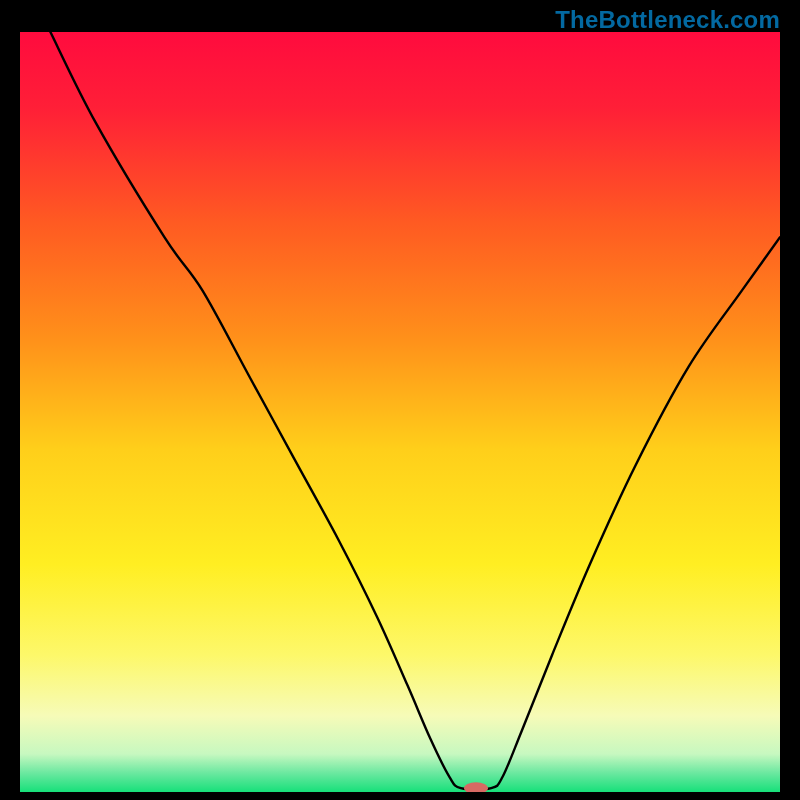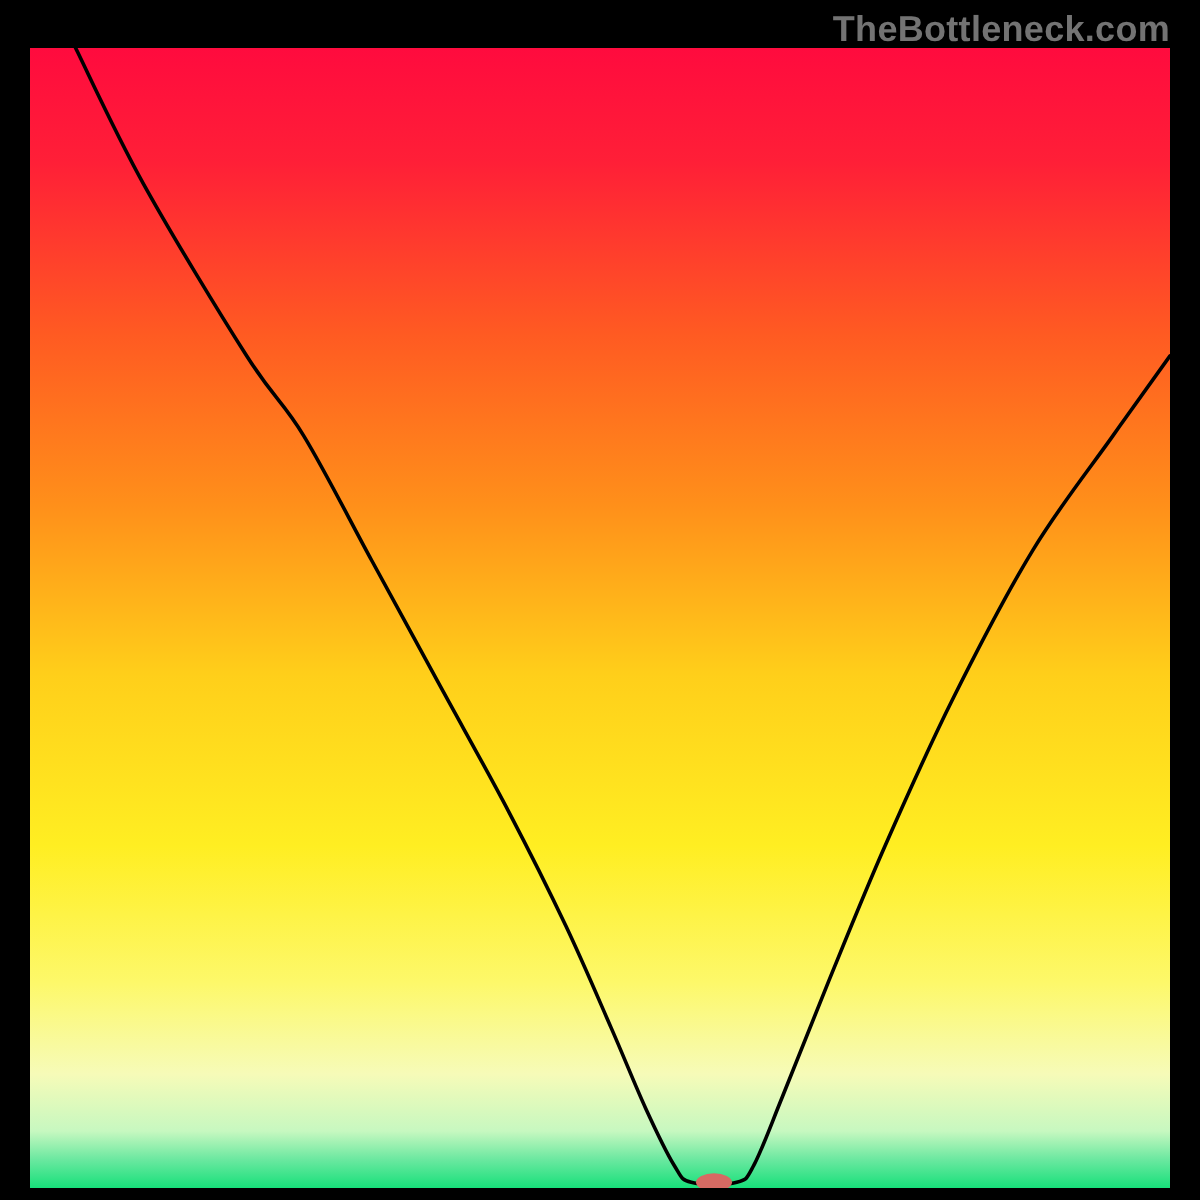--- a/index.html
+++ b/index.html
@@ -18,21 +18,21 @@
     height: 760px;
     background: #000000;
   }
   .watermark {
     position: absolute;
     top: 6px;
     right: 20px;
     font-family: Arial, Helvetica, sans-serif;
     font-size: 24px;
     font-weight: 600;
-    color: #737373;
+    color: #0369a1;
     letter-spacing: 0.2px;
   }
   svg {
     display: block;
   }
 </style>
 </head>
 <body>
 
 <div class="watermark">TheBottleneck.com</div>

